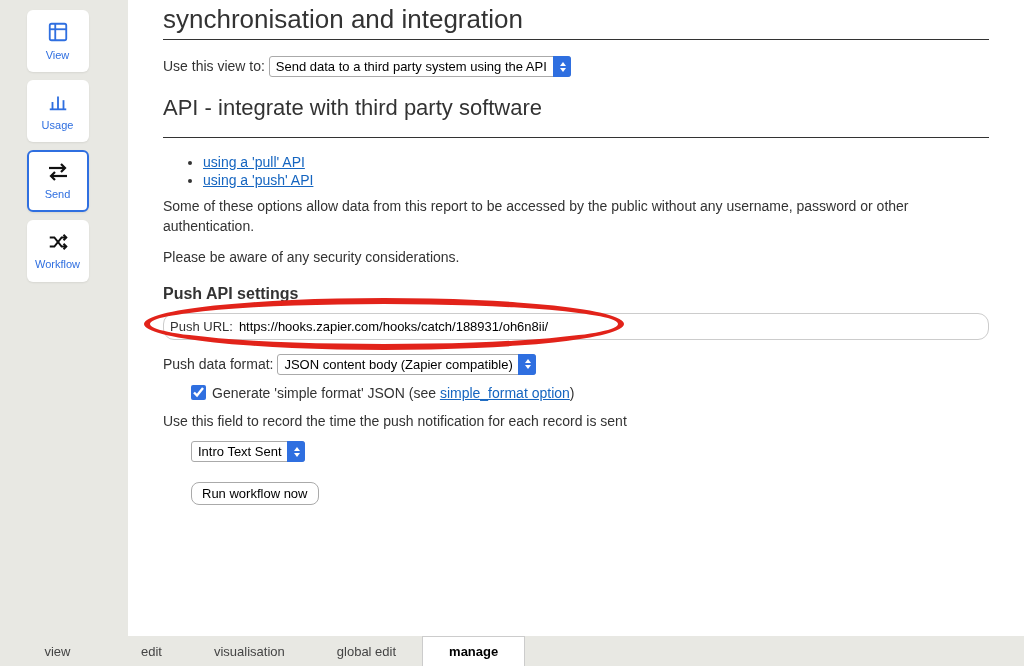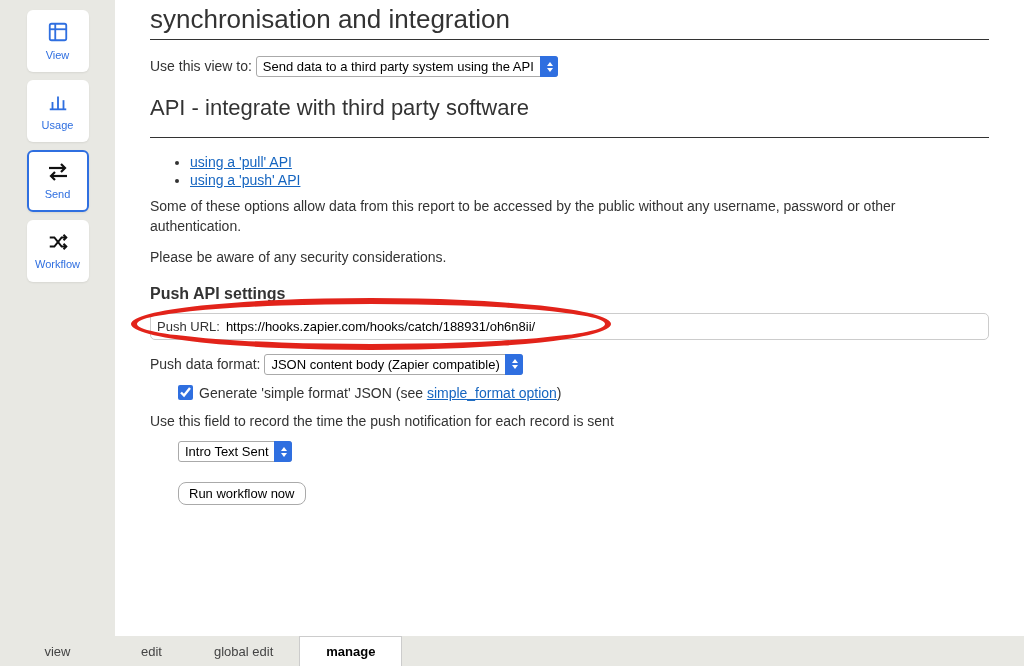--- a/index.html
+++ b/index.html
@@ -39,21 +39,21 @@
     }
     .sidebar-card .ic { color: #2f6fe0; }
     .sidebar-card .ic.black { color: #111; }
     .sidebar-card .lbl {
       font-size: 11px;
       color: #2f6fe0;
       margin-top: 3px;
     }
     .main {
       position: absolute;
-      left: 115px; top: 0;
+      left: 128px; top: 0;
       right: 0;
       height: 636px;
       background: #fff;
       padding: 0 35px 20px 35px;
       overflow: hidden;
     }
     h1.section-title {
       font-size: 26px;
       font-weight: 400;
       color: #333;
@@ -124,21 +124,21 @@
       transform: translateY(-5px);
       z-index: 2;
       pointer-events: none;
     }
     .p { margin-bottom: 10px; line-height: 1.45; }
     .push-url-row {
       display: flex;
       align-items: center;
       gap: 6px;
       border: 1px solid #ccc;
-      border-radius: 5px;
+      border-radius: 11px;
       padding: 3px 6px;
       position: relative;
       margin-bottom: 14px;
     }
     .push-url-label { font-size: 13px; white-space: nowrap; }
     .push-url-input {
       flex: 1;
       border: none;
       outline: none;
       font-size: 13px;
@@ -307,15 +307,16 @@
     </span>
   </div>
 
 
   <button class="btn-plain">Run workflow now</button>
 </div>
 
 <div class="bottom-tabs">
   <div class="tab spacer-left">view</div>
   <div class="tab">edit</div>
+  <div class="tab">visualisation</div>
   <div class="tab">global edit</div>
   <div class="tab active">manage</div>
 </div>
 
 </body></html>

